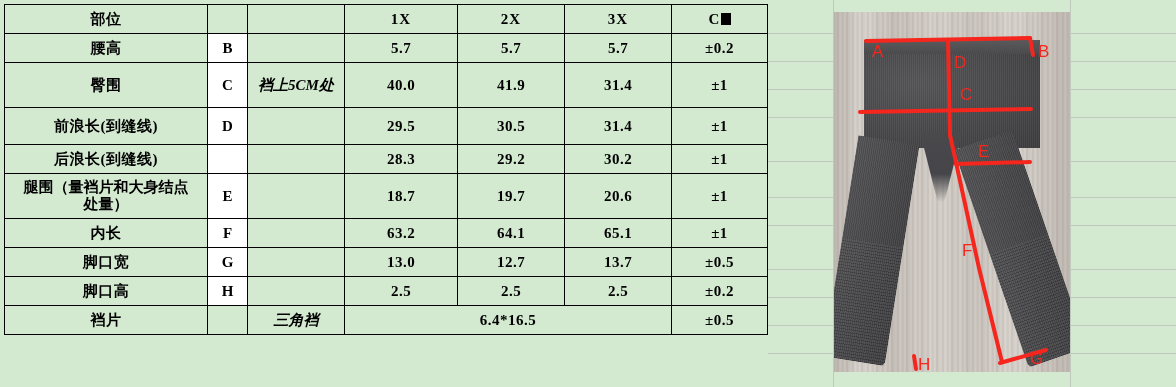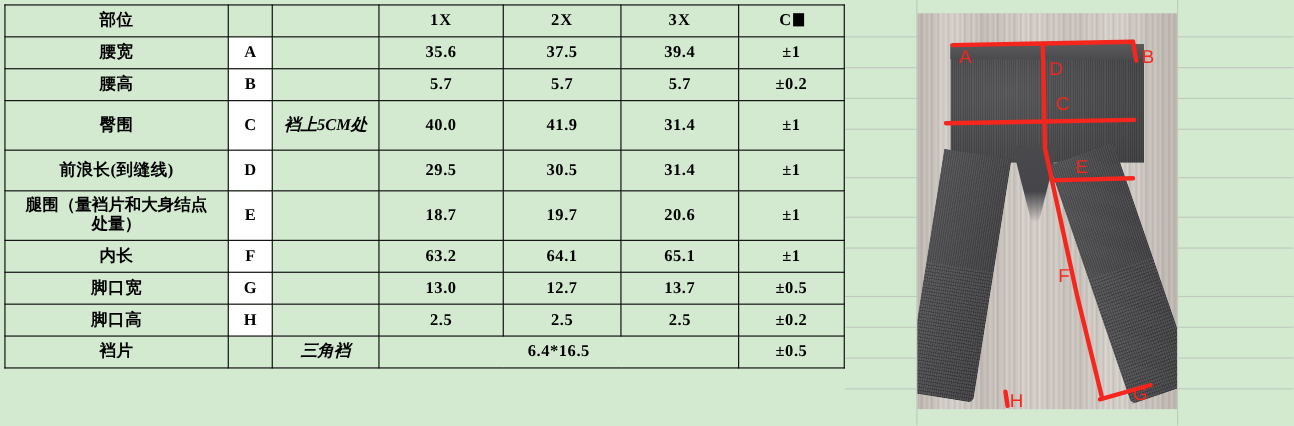--- a/index.html
+++ b/index.html
@@ -154,29 +154,20 @@
       <tr>
         <td class="part hdr" style="height:28px">部位</td>
         <td class="letter green"></td>
         <td class="note"></td>
         <td class="hdr size">1X</td>
         <td class="hdr size">2X</td>
         <td class="hdr size">3X</td>
         <td class="hdr size"><span class="cmbox">C<span class="blk"></span></span></td>
       </tr>
 
-      <tr>
-        <td class="part" style="height:28px">腰宽</td>
-        <td class="letter">A</td>
-        <td class="note"></td>
-        <td class="num">35.6</td>
-        <td class="num">37.5</td>
-        <td class="num">39.4</td>
-        <td class="num">±1</td>
-      </tr>
 
       <tr>
         <td class="part" style="height:28px">腰高</td>
         <td class="letter">B</td>
         <td class="note"></td>
         <td class="num">5.7</td>
         <td class="num">5.7</td>
         <td class="num">5.7</td>
         <td class="num">±0.2</td>
       </tr>
@@ -194,20 +185,29 @@
       <tr>
         <td class="part small" style="height:36px">前浪长(到缝线)</td>
         <td class="letter">D</td>
         <td class="note"></td>
         <td class="num">29.5</td>
         <td class="num">30.5</td>
         <td class="num">31.4</td>
         <td class="num">±1</td>
       </tr>
 
+      <tr>
+        <td class="part small" style="height:28px">后浪长(到缝线)</td>
+        <td class="letter blank"></td>
+        <td class="note"></td>
+        <td class="num">28.3</td>
+        <td class="num">29.2</td>
+        <td class="num">30.2</td>
+        <td class="num">±1</td>
+      </tr>
 
       <tr>
         <td class="part tiny" style="height:44px">腿围（量裆片和大身结点处量）</td>
         <td class="letter">E</td>
         <td class="note"></td>
         <td class="num">18.7</td>
         <td class="num">19.7</td>
         <td class="num">20.6</td>
         <td class="num">±1</td>
       </tr>

